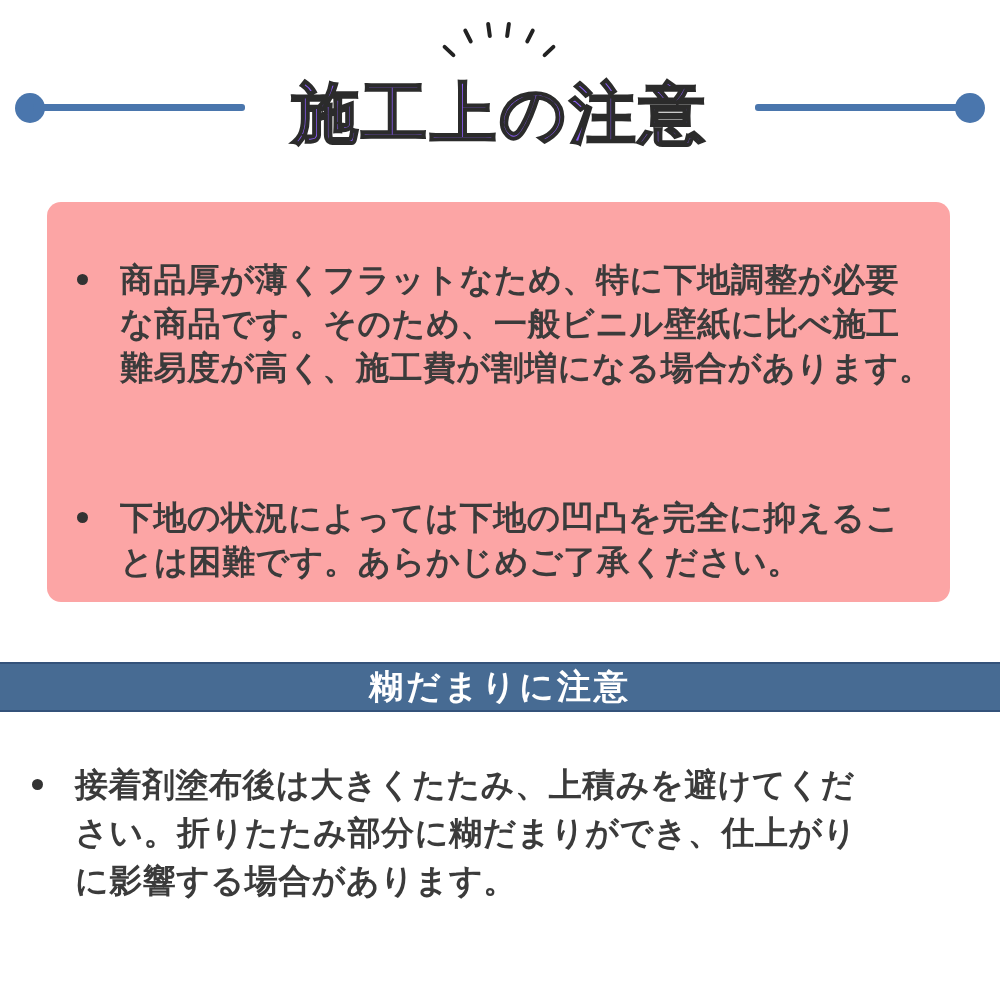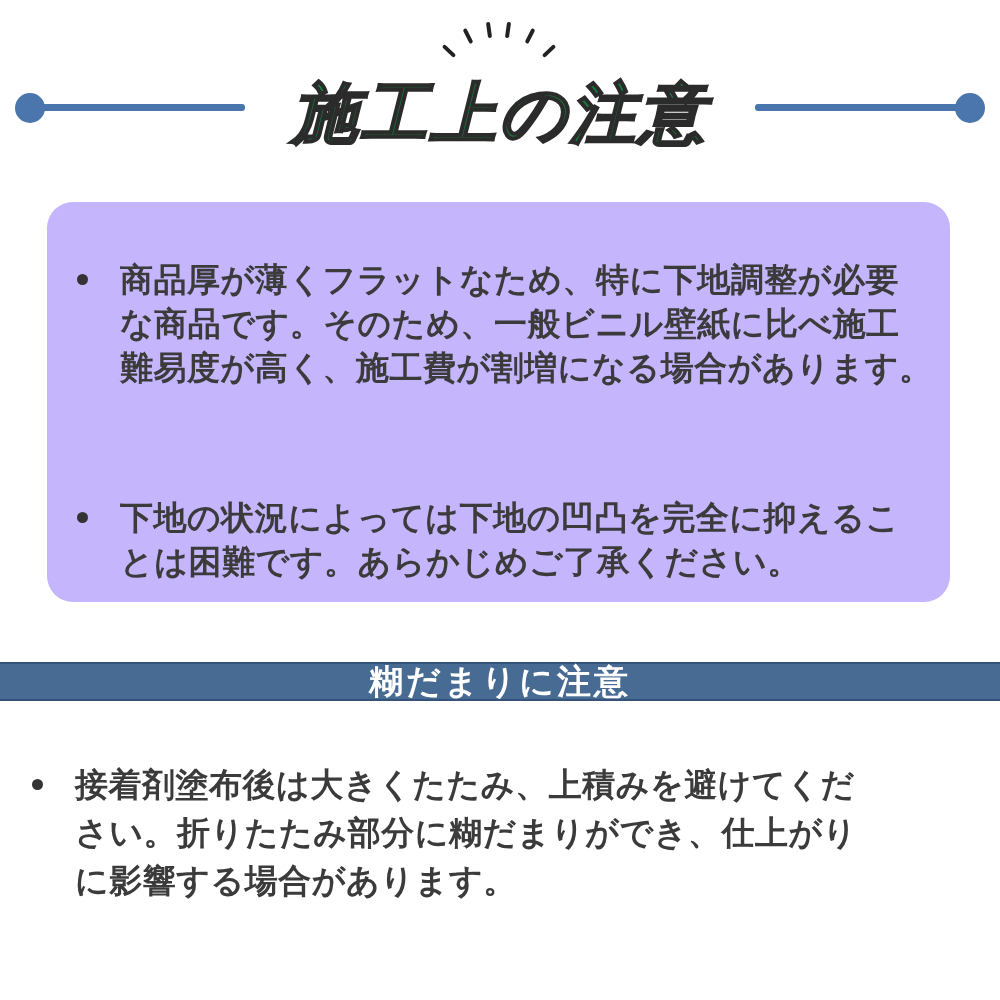--- a/index.html
+++ b/index.html
@@ -30,22 +30,21 @@
   
   .title {
     position: absolute;
     left: 0; right: 0; top: 78px;
     margin: 0;
     text-align: center;
     font-size: 66px;
     line-height: 72px;
     font-weight: 900;
     letter-spacing: 3px;
-    color: #15803d;
-    font-style: italic;
+    color: #8b5cf6;
     -webkit-text-stroke: 2px #2b2b2b;
   }
 
   
   .deco-dot {
     position: absolute;
     width: 30px; height: 30px;
     border-radius: 50%;
     background: #4a76ad;
     top: 93px;
@@ -60,22 +59,22 @@
   .deco-dot.left  { left: 15px; }
   .deco-bar.left  { left: 33px; width: 212px; }
   .deco-bar.right { left: 755px; width: 212px; }
   .deco-dot.right { left: 955px; }
 
   
   .notice-box {
     position: absolute;
     left: 47px; top: 202px;
     width: 903px; height: 400px;
-    background: #c4b5fd;
-    border-radius: 26px;
+    background: #fca5a5;
+    border-radius: 14px;
     box-sizing: border-box;
     padding: 56px 30px 0 30px;
   }
 
   
   .bullet { display: flex; align-items: flex-start; }
   .bullet + .bullet { margin-top: 106px; }
   .bdot {
     flex: none;
     width: 11px; height: 11px;
@@ -90,21 +89,21 @@
     font-weight: 700;
     color: #3b3b3b;
     white-space: pre;
     letter-spacing: 0.5px;
   }
 
   
   .section-bar {
     position: absolute;
     left: 0; top: 662px;
-    width: 1000px; height: 39px;
+    width: 1000px; height: 50px;
     background: #476b93;
     border-top: 2px solid #34527a;
     border-bottom: 2px solid #34527a;
     box-sizing: border-box;
     display: flex;
     align-items: center;
     justify-content: center;
   }
   .section-bar-label {
     color: #ffffff;

